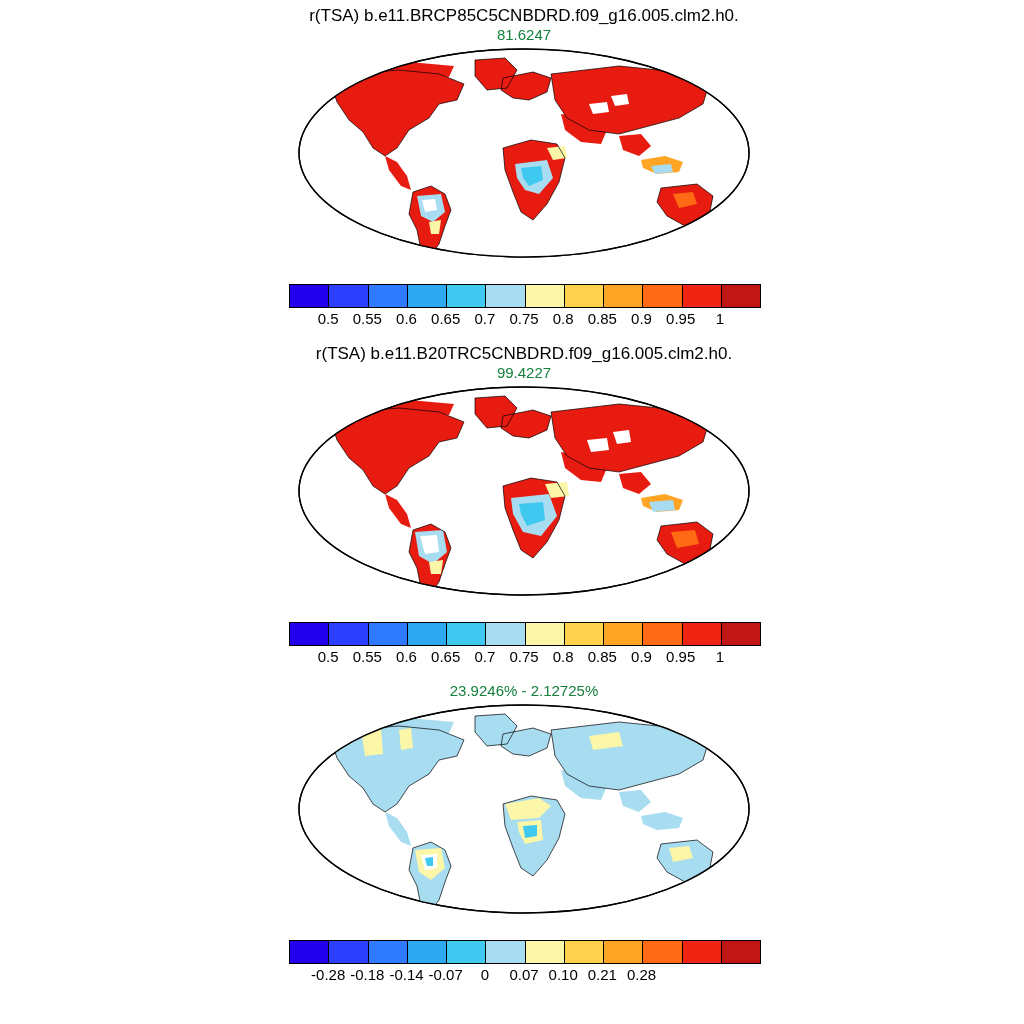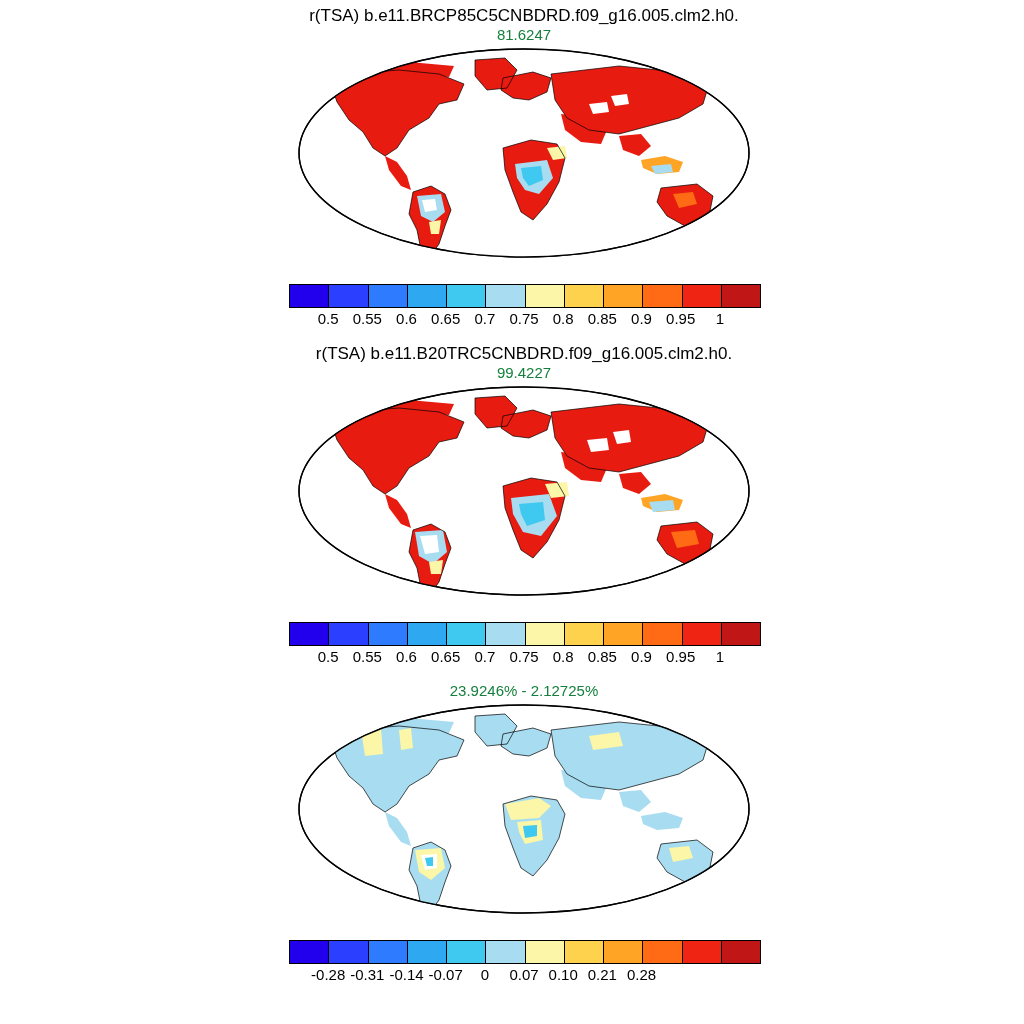--- a/index.html
+++ b/index.html
@@ -322,21 +322,21 @@
         <div class="cbar-cell" style="background:#a8dcf0"></div>
         <div class="cbar-cell" style="background:#fbf6a8"></div>
         <div class="cbar-cell" style="background:#ffd24d"></div>
         <div class="cbar-cell" style="background:#ffa424"></div>
         <div class="cbar-cell" style="background:#ff6a14"></div>
         <div class="cbar-cell" style="background:#f02413"></div>
         <div class="cbar-cell" style="background:#c11616"></div>
       </div>
       <div class="cbar-labels">
         <span class="cbar-label" style="left:39.17px">-0.28</span>
-        <span class="cbar-label" style="left:78.33px">-0.31</span>
+        <span class="cbar-label" style="left:78.33px">-0.18</span>
         <span class="cbar-label" style="left:117.5px">-0.14</span>
         <span class="cbar-label" style="left:156.67px">-0.07</span>
         <span class="cbar-label" style="left:195.83px">0</span>
         <span class="cbar-label" style="left:235px">0.07</span>
         <span class="cbar-label" style="left:274.17px">0.10</span>
         <span class="cbar-label" style="left:313.33px">0.21</span>
         <span class="cbar-label" style="left:352.5px">0.28</span>
       </div>
     </div>
   </div>

